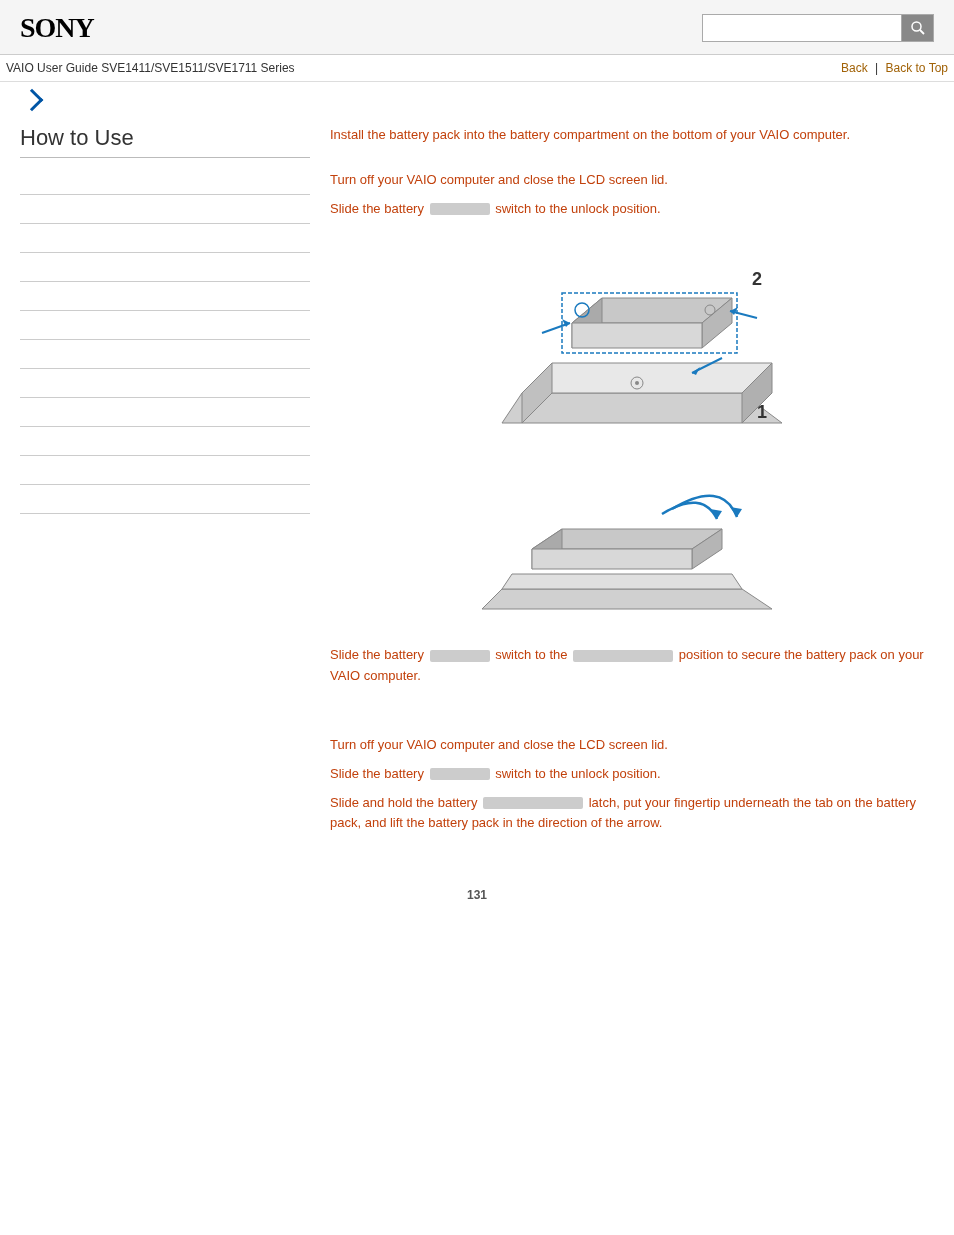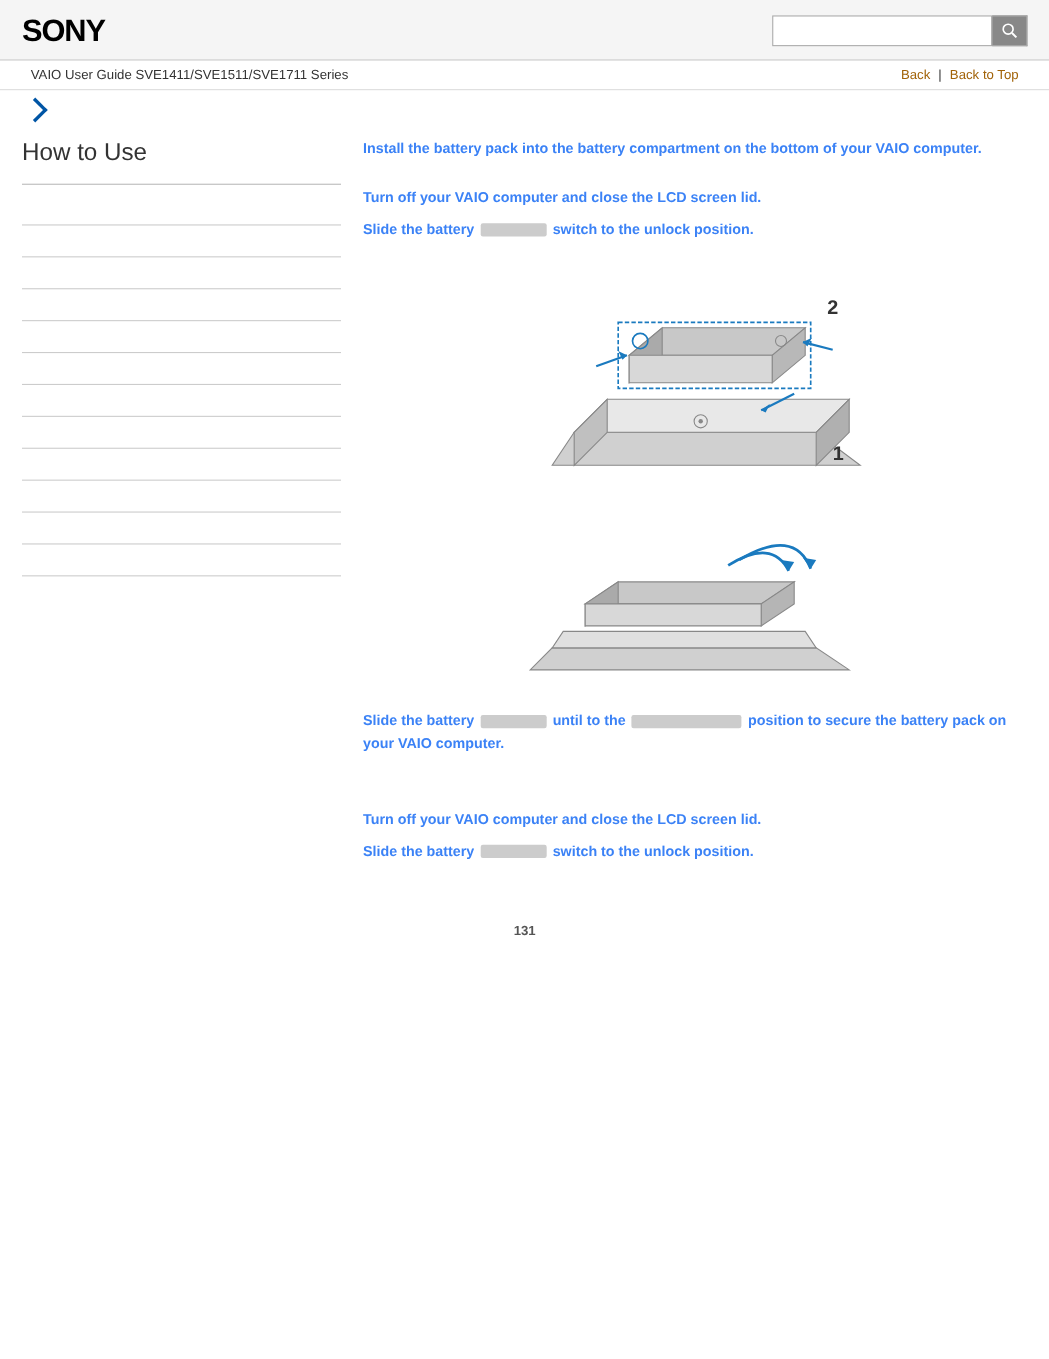--- a/index.html
+++ b/index.html
@@ -19,21 +19,21 @@
       justify-content: space-between;
       padding: 12px 20px 10px 20px;
       border-bottom: 1px solid #ccc;
       background: #f5f5f5;
     }
     .sony-logo {
       font-size: 28px;
       font-weight: 900;
       color: #000;
       letter-spacing: -1px;
-      font-family: Liberation Sans, sans-serif;
+      font-family: Liberation Serif, serif;
     }
     .search-area {
       display: flex;
       align-items: center;
       gap: 0;
     }
     .search-input {
       width: 200px;
       height: 28px;
       border: 1px solid #aaa;
@@ -53,21 +53,21 @@
       justify-content: center;
       color: #fff;
       font-size: 16px;
     }
 
     
     .nav-bar {
       display: flex;
       justify-content: space-between;
       align-items: center;
-      padding: 6px 28px;
+      padding: 6px 6px;
       font-size: 12px;
       color: #333;
       border-bottom: 1px solid #ddd;
       gap: 44px;
     }
     .nav-links a {
       color: #a16207;
       text-decoration: none;
     }
     .nav-separator { color: #333; margin: 0 4px; }
@@ -96,21 +96,21 @@
     
     .sidebar {
       width: 290px;
       flex-shrink: 0;
     }
     .sidebar-title {
       font-size: 22px;
       font-weight: 400;
       color: #333;
       margin-bottom: 8px;
-      padding-bottom: 16px;
+      padding-bottom: 6px;
       border-bottom: 1px solid #bbb;
     }
     .sidebar-menu {
       list-style: none;
       margin-top: 4px;
     }
     .sidebar-menu li {
       border-bottom: 1px solid #ccc;
       padding: 7px 0;
       font-size: 12px;
@@ -124,22 +124,21 @@
       font-size: 13px;
       line-height: 1.6;
     }
 
     .content-section {
       margin-bottom: 24px;
     }
 
     .content p {
       margin-bottom: 8px;
-      color: #3b82f6;
-      font-weight: bold;
+      color: #c2410c;
     }
 
     .inline-placeholder {
       display: inline-block;
       width: 60px;
       height: 12px;
       background: #ccc;
       border-radius: 2px;
       vertical-align: middle;
       margin: 0 2px;
@@ -309,35 +308,40 @@
           <path d="M 200,40 Q 250,10 265,48" fill="none" stroke="#1a7abf" stroke-width="2.5"></path>
           <polygon points="265,48 258,38 270,40" fill="#1a7abf"></polygon>
         </svg>
       </div>
     </div>
 
     <div class="content-section">
       <p>
         <span>Slide the battery</span>
         <span class="inline-placeholder"></span>
-        <span>until to the</span>
+        <span>switch to the</span>
         <span class="inline-placeholder-lg"></span>
         <span>position to secure the battery pack on your VAIO computer.</span>
       </p>
     </div>
 
     <div style="height:24px;"></div>
 
     <div class="content-section">
       <p>Turn off your VAIO computer and close the LCD screen lid.</p>
       <p>
         <span>Slide the battery</span>
         <span class="inline-placeholder"></span>
         <span>switch to the unlock position.</span>
       </p>
+      <p>
+        <span>Slide and hold the battery</span>
+        <span class="inline-placeholder-lg"></span>
+        <span>latch, put your fingertip underneath the tab on the battery pack, and lift the battery pack in the direction of the arrow.</span>
+      </p>
     </div>
 
   </div>
 </div>
 
 <div class="page-footer">
   <span>131</span>
 </div>
 
 </body></html>

